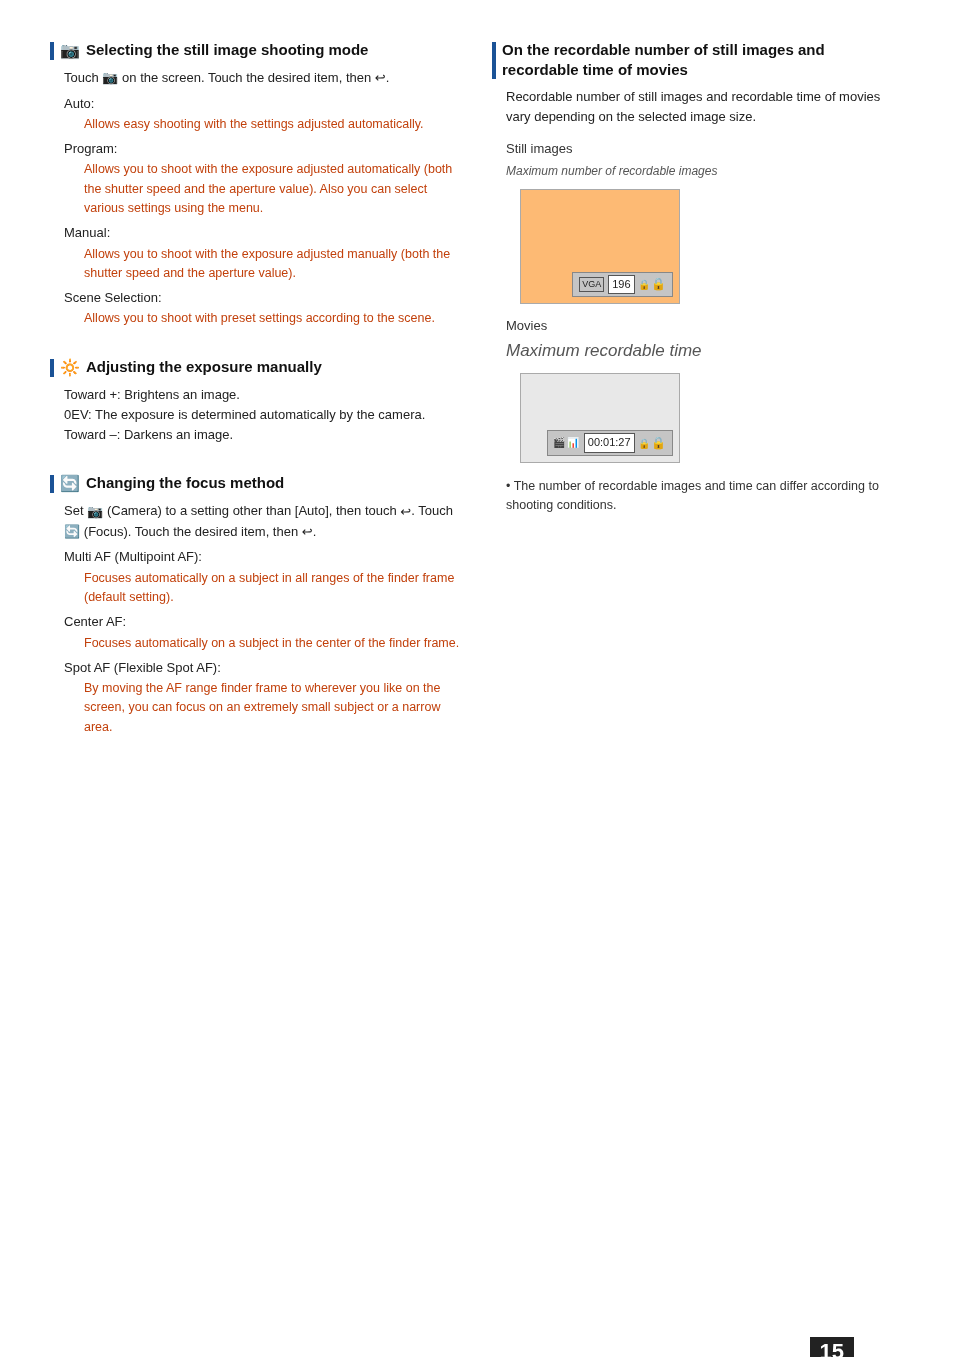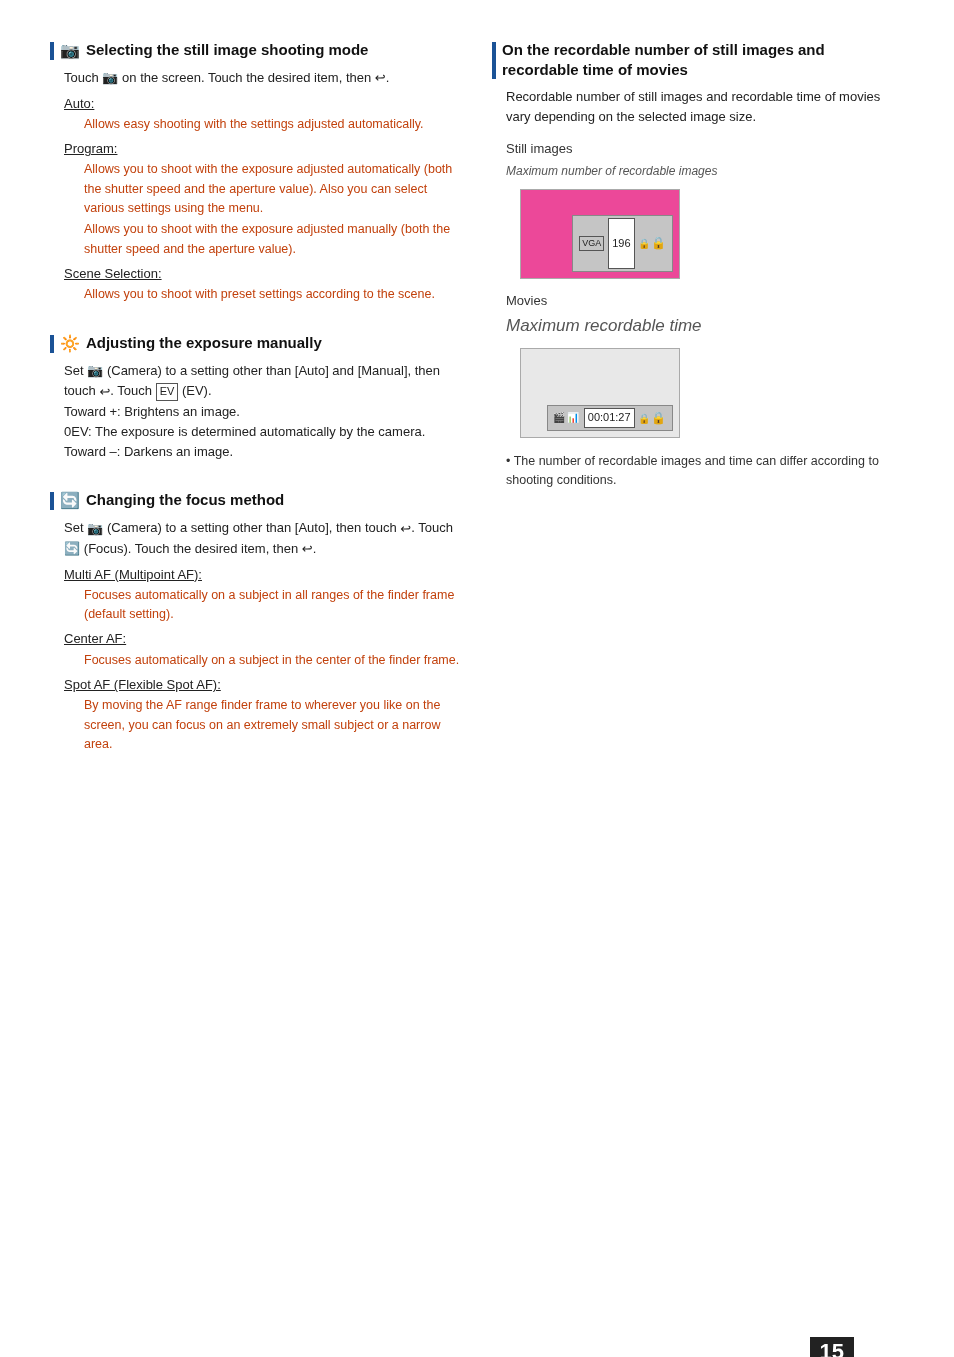--- a/index.html
+++ b/index.html
@@ -56,21 +56,20 @@
     .section-body {
       padding-left: 14px;
       font-size: 13px;
       line-height: 1.55;
       color: #222;
     }
     .term {
       font-weight: normal;
       margin-top: 5px;
       margin-bottom: 1px;
-      text-decoration: underline;
     }
     .term-def {
       padding-left: 20px;
       margin-bottom: 2px;
       font-size: 12.5px;
       color: #c2410c;
     }
     .inline-icon {
       display: inline-block;
       font-size: 13px;
@@ -81,23 +80,23 @@
       border: 1px solid #555;
       font-size: 11px;
       padding: 0 3px;
       vertical-align: middle;
       line-height: 1.4;
     }
 
     
     .camera-display {
       border: 1px solid #aaa;
-      background: #ec4899;
+      background: #fdba74;
       width: 160px;
-      height: 90px;
+      height: 115px;
       position: relative;
       margin: 8px 0 8px 14px;
       display: flex;
       align-items: flex-end;
       justify-content: flex-end;
     }
     .camera-display-inner {
       background: #c5c5c5;
       border: 1px solid #888;
       padding: 2px 6px;
@@ -108,21 +107,21 @@
       gap: 4px;
     }
     .vga-label {
       font-size: 9px;
       border: 1px solid #555;
       padding: 0 2px;
     }
     .count-box {
       border: 1px solid #555;
       font-size: 11px;
-      padding: 16px 3px;
+      padding: 0 3px;
       background: #fff;
     }
     .lock-icon::before { content: "🔒"; font-size: 10px; }
 
     
     .movie-display {
       border: 1px solid #aaa;
       background: #e8e8e8;
       width: 160px;
       height: 90px;
@@ -223,36 +222,34 @@
           <span class="section-title">Selecting the still image shooting mode</span>
         </div>
         <div class="section-body">
           <p>
             Touch <span class="inline-icon">📷</span> on the screen. Touch the desired item, then <span class="inline-icon">↩</span>.
           </p>
           <p class="term">Auto:</p>
           <p class="term-def">Allows easy shooting with the settings adjusted automatically.</p>
           <p class="term">Program:</p>
           <p class="term-def">Allows you to shoot with the exposure adjusted automatically (both the shutter speed and the aperture value). Also you can select various settings using the menu.</p>
+          <p class="term">Manual:</p>
           <p class="term-def">Allows you to shoot with the exposure adjusted manually (both the shutter speed and the aperture value).</p>
           <p class="term">Scene Selection:</p>
           <p class="term-def">Allows you to shoot with preset settings according to the scene.</p>
         </div>
       </div>
 
       <div class="section">
         <div class="section-heading">
           <div class="section-heading-bar"></div>
           <span class="section-heading-icon">🔆</span>
           <span class="section-title">Adjusting the exposure manually</span>
         </div>
         <div class="section-body">
-          <p>
-            Set <span class="inline-icon">📷</span> (Camera) to a setting other than [Auto] and [Manual], then touch <span class="inline-icon">↩</span>. Touch <span class="icon-ev-box">EV</span> (EV).
-          </p>
           <p>Toward +: Brightens an image.</p>
           <p>0EV: The exposure is determined automatically by the camera.</p>
           <p>Toward –: Darkens an image.</p>
         </div>
       </div>
 
       <div class="section">
         <div class="section-heading">
           <div class="section-heading-bar"></div>
           <span class="section-heading-icon">🔄</span>

